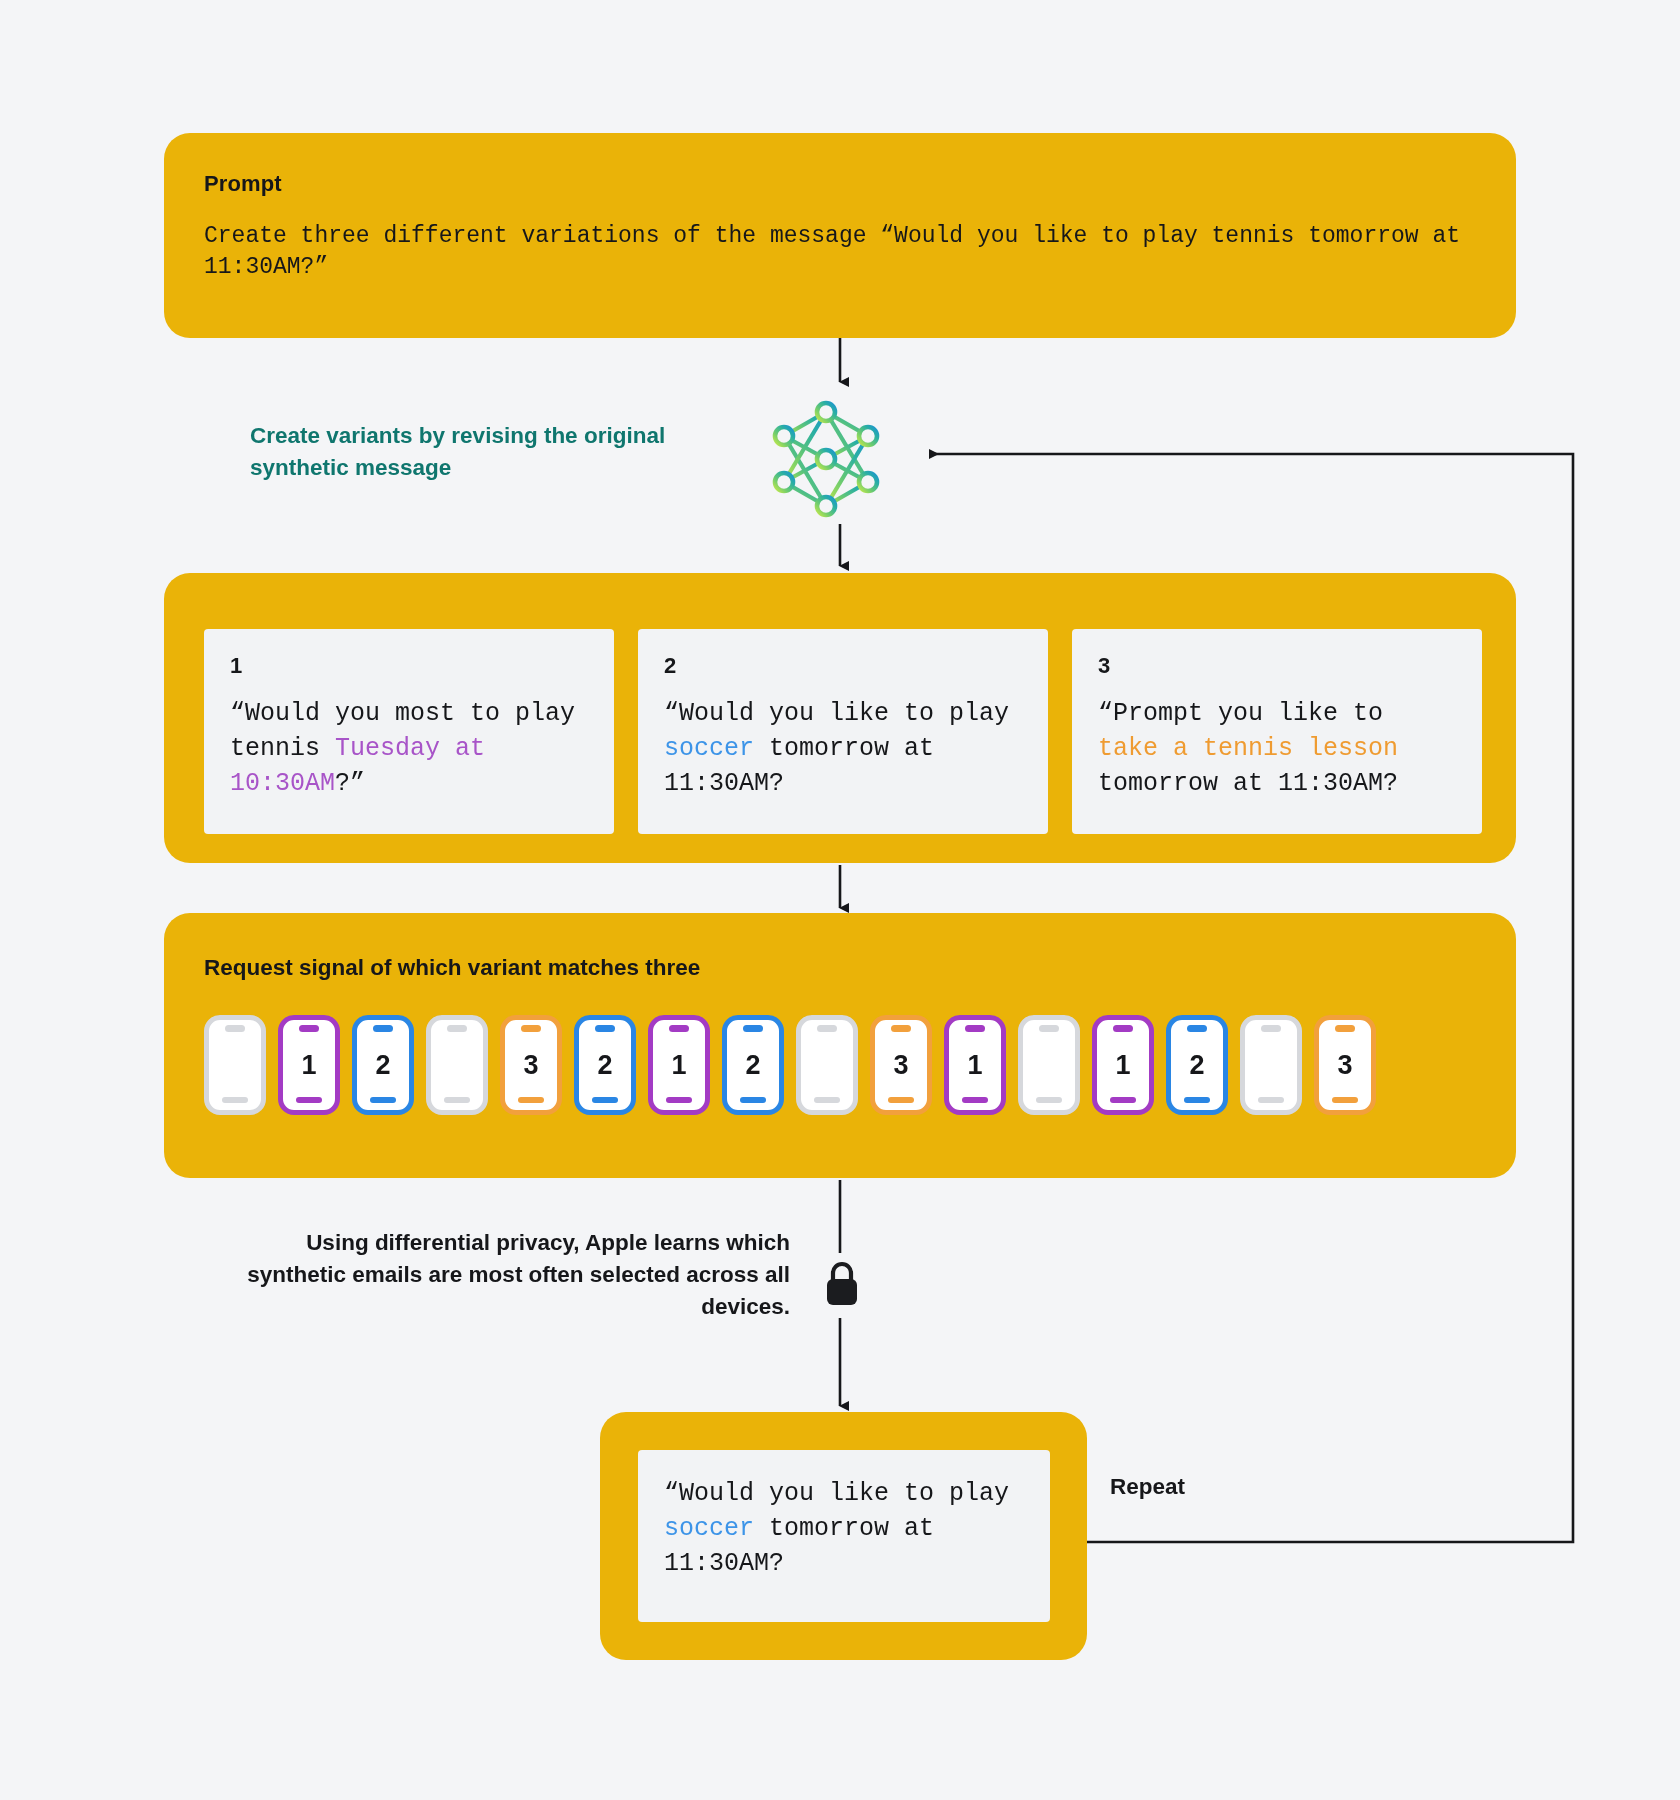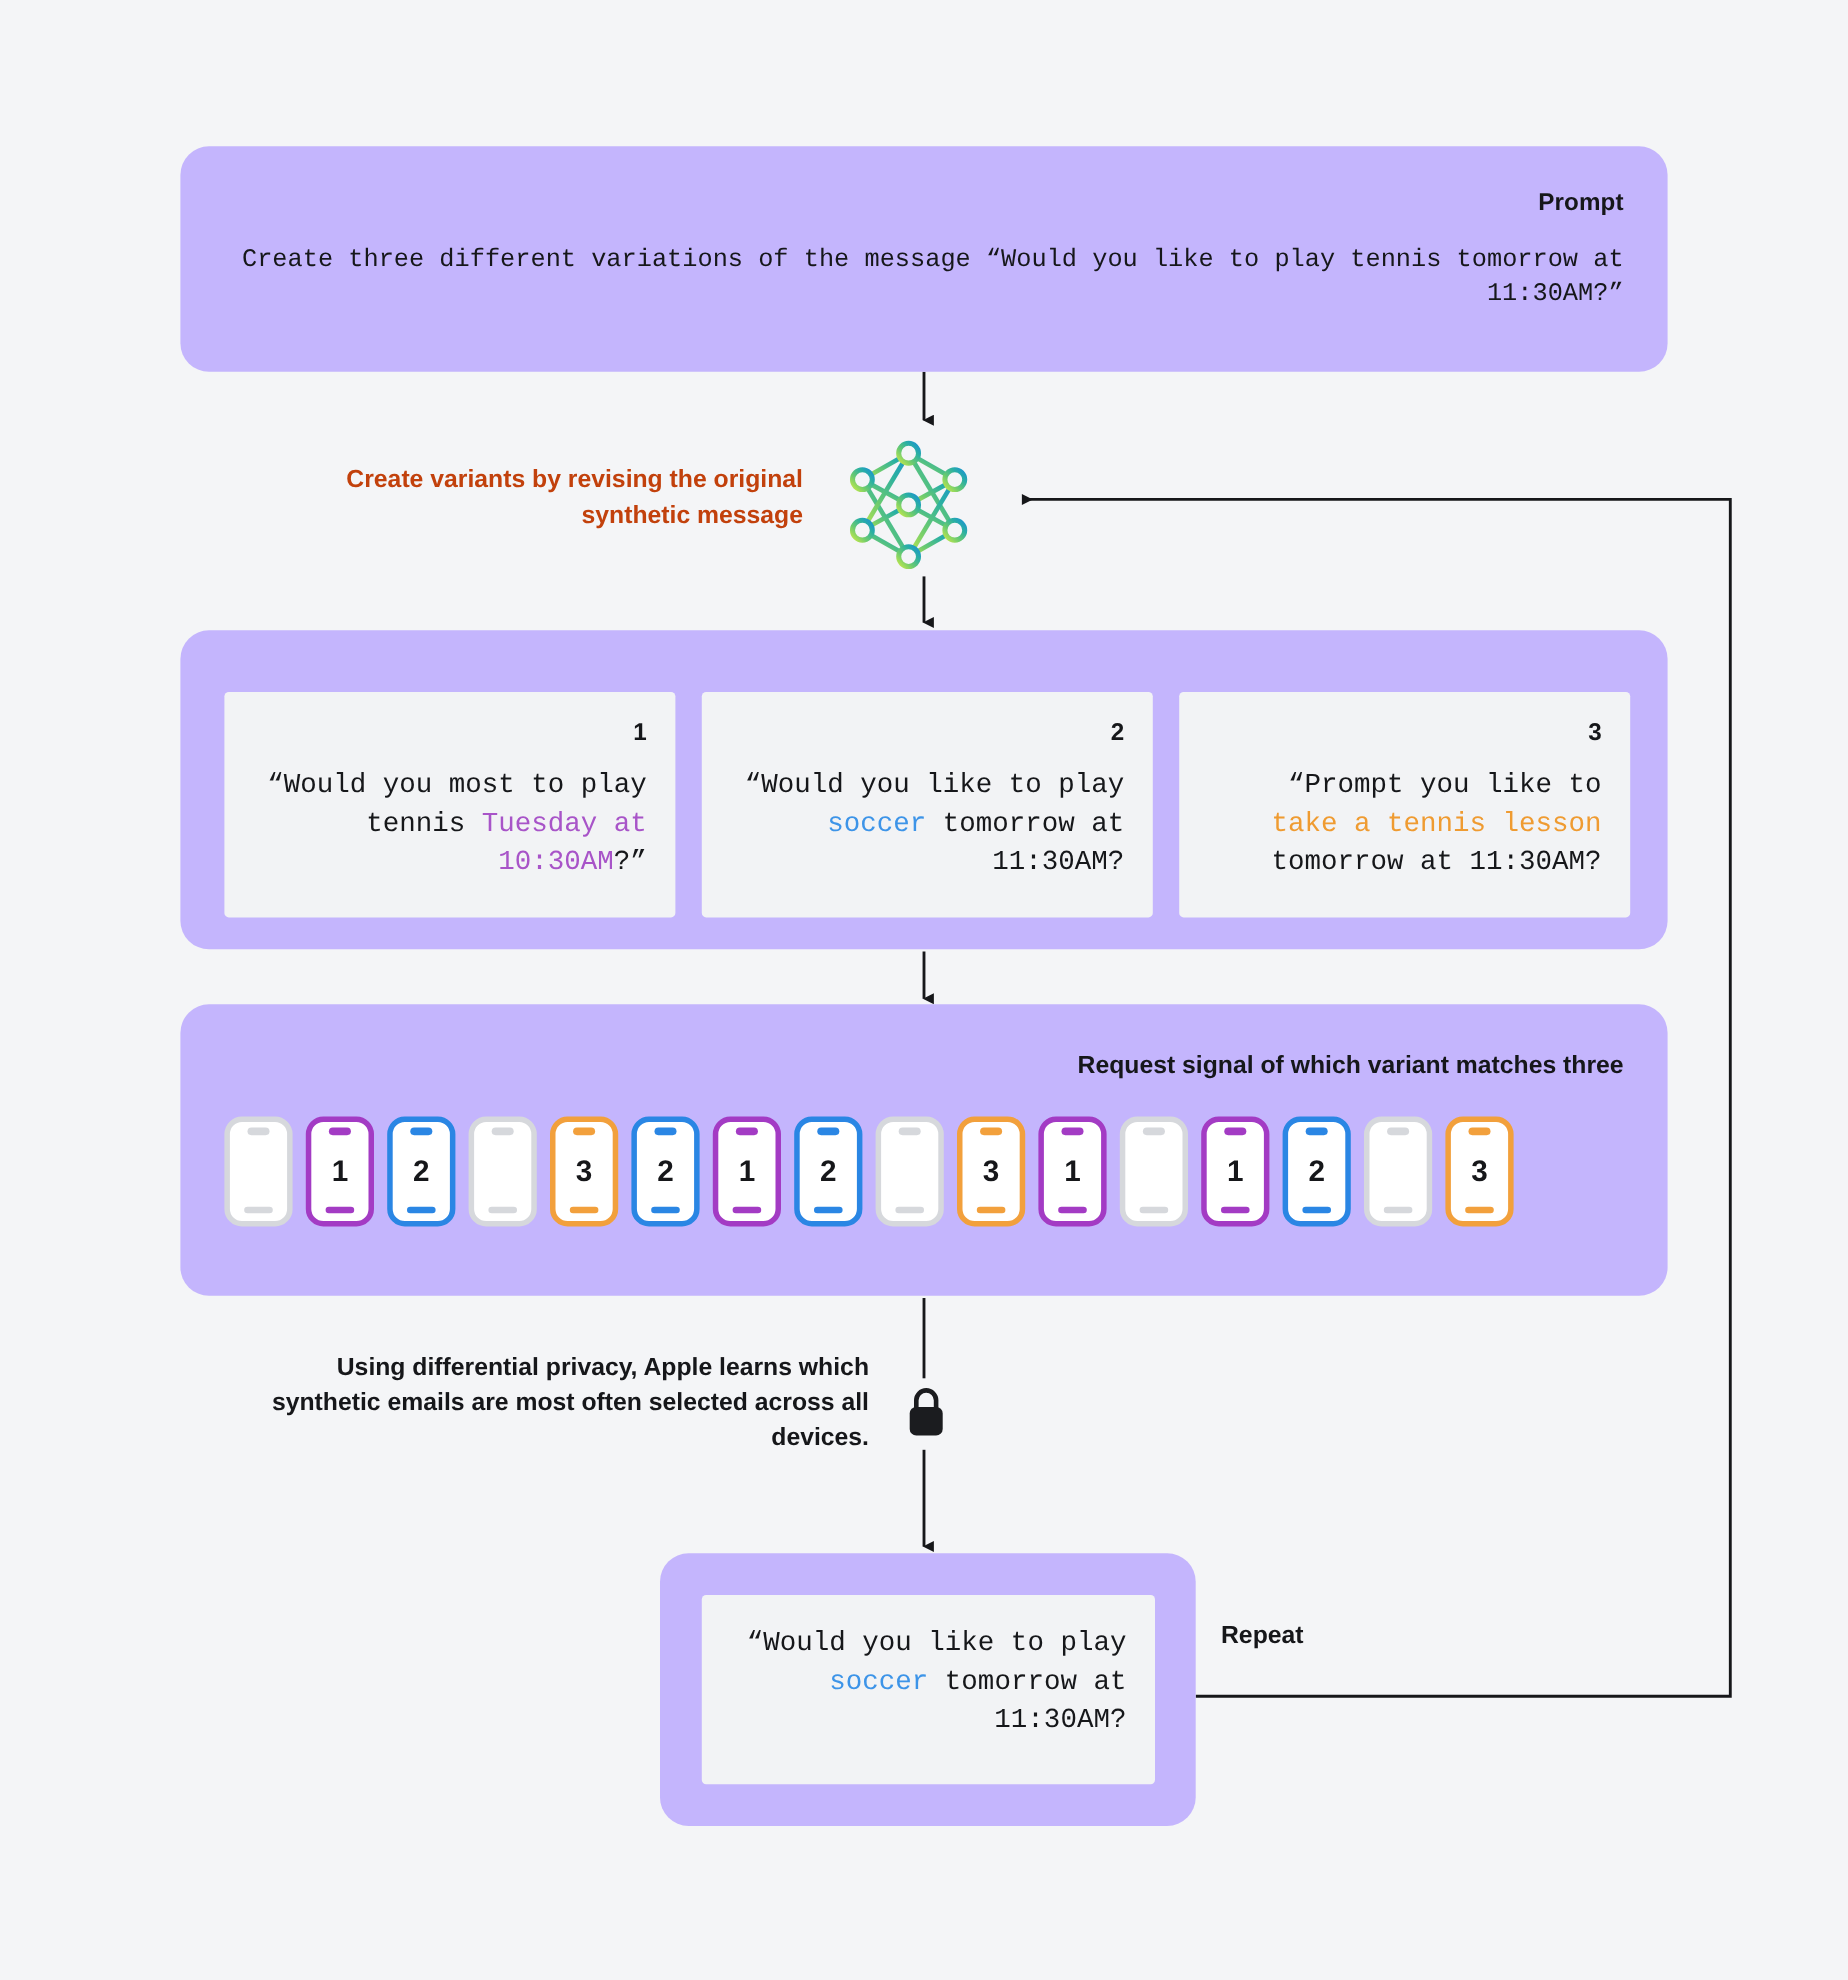--- a/index.html
+++ b/index.html
@@ -14,23 +14,22 @@
   }
 
   .stage {
     position: absolute;
     inset: 0;
   }
 
   
   .card {
     position: absolute;
-    background: #c4b5fd;
+    background: #eab308;
     border-radius: 26px;
-    text-align: right;
   }
 
   .inner-box {
     background: #f2f3f5;
     border-radius: 4px;
   }
 
   
   #prompt-card {
     left: 164px;
@@ -53,25 +52,24 @@
     color: #16171a;
     white-space: pre-wrap;
   }
 
   
   #model-label {
     position: absolute;
     left: 250px;
     top: 420px;
     width: 480px;
-    text-align: right;
     font-size: 22.5px;
     font-weight: 700;
     line-height: 1.42;
-    color: #c2410c;
+    color: #0f766e;
   }
   #nn-icon {
     position: absolute;
     left: 762px;
     top: 398px;
     width: 128px;
     height: 122px;
   }
 
   

